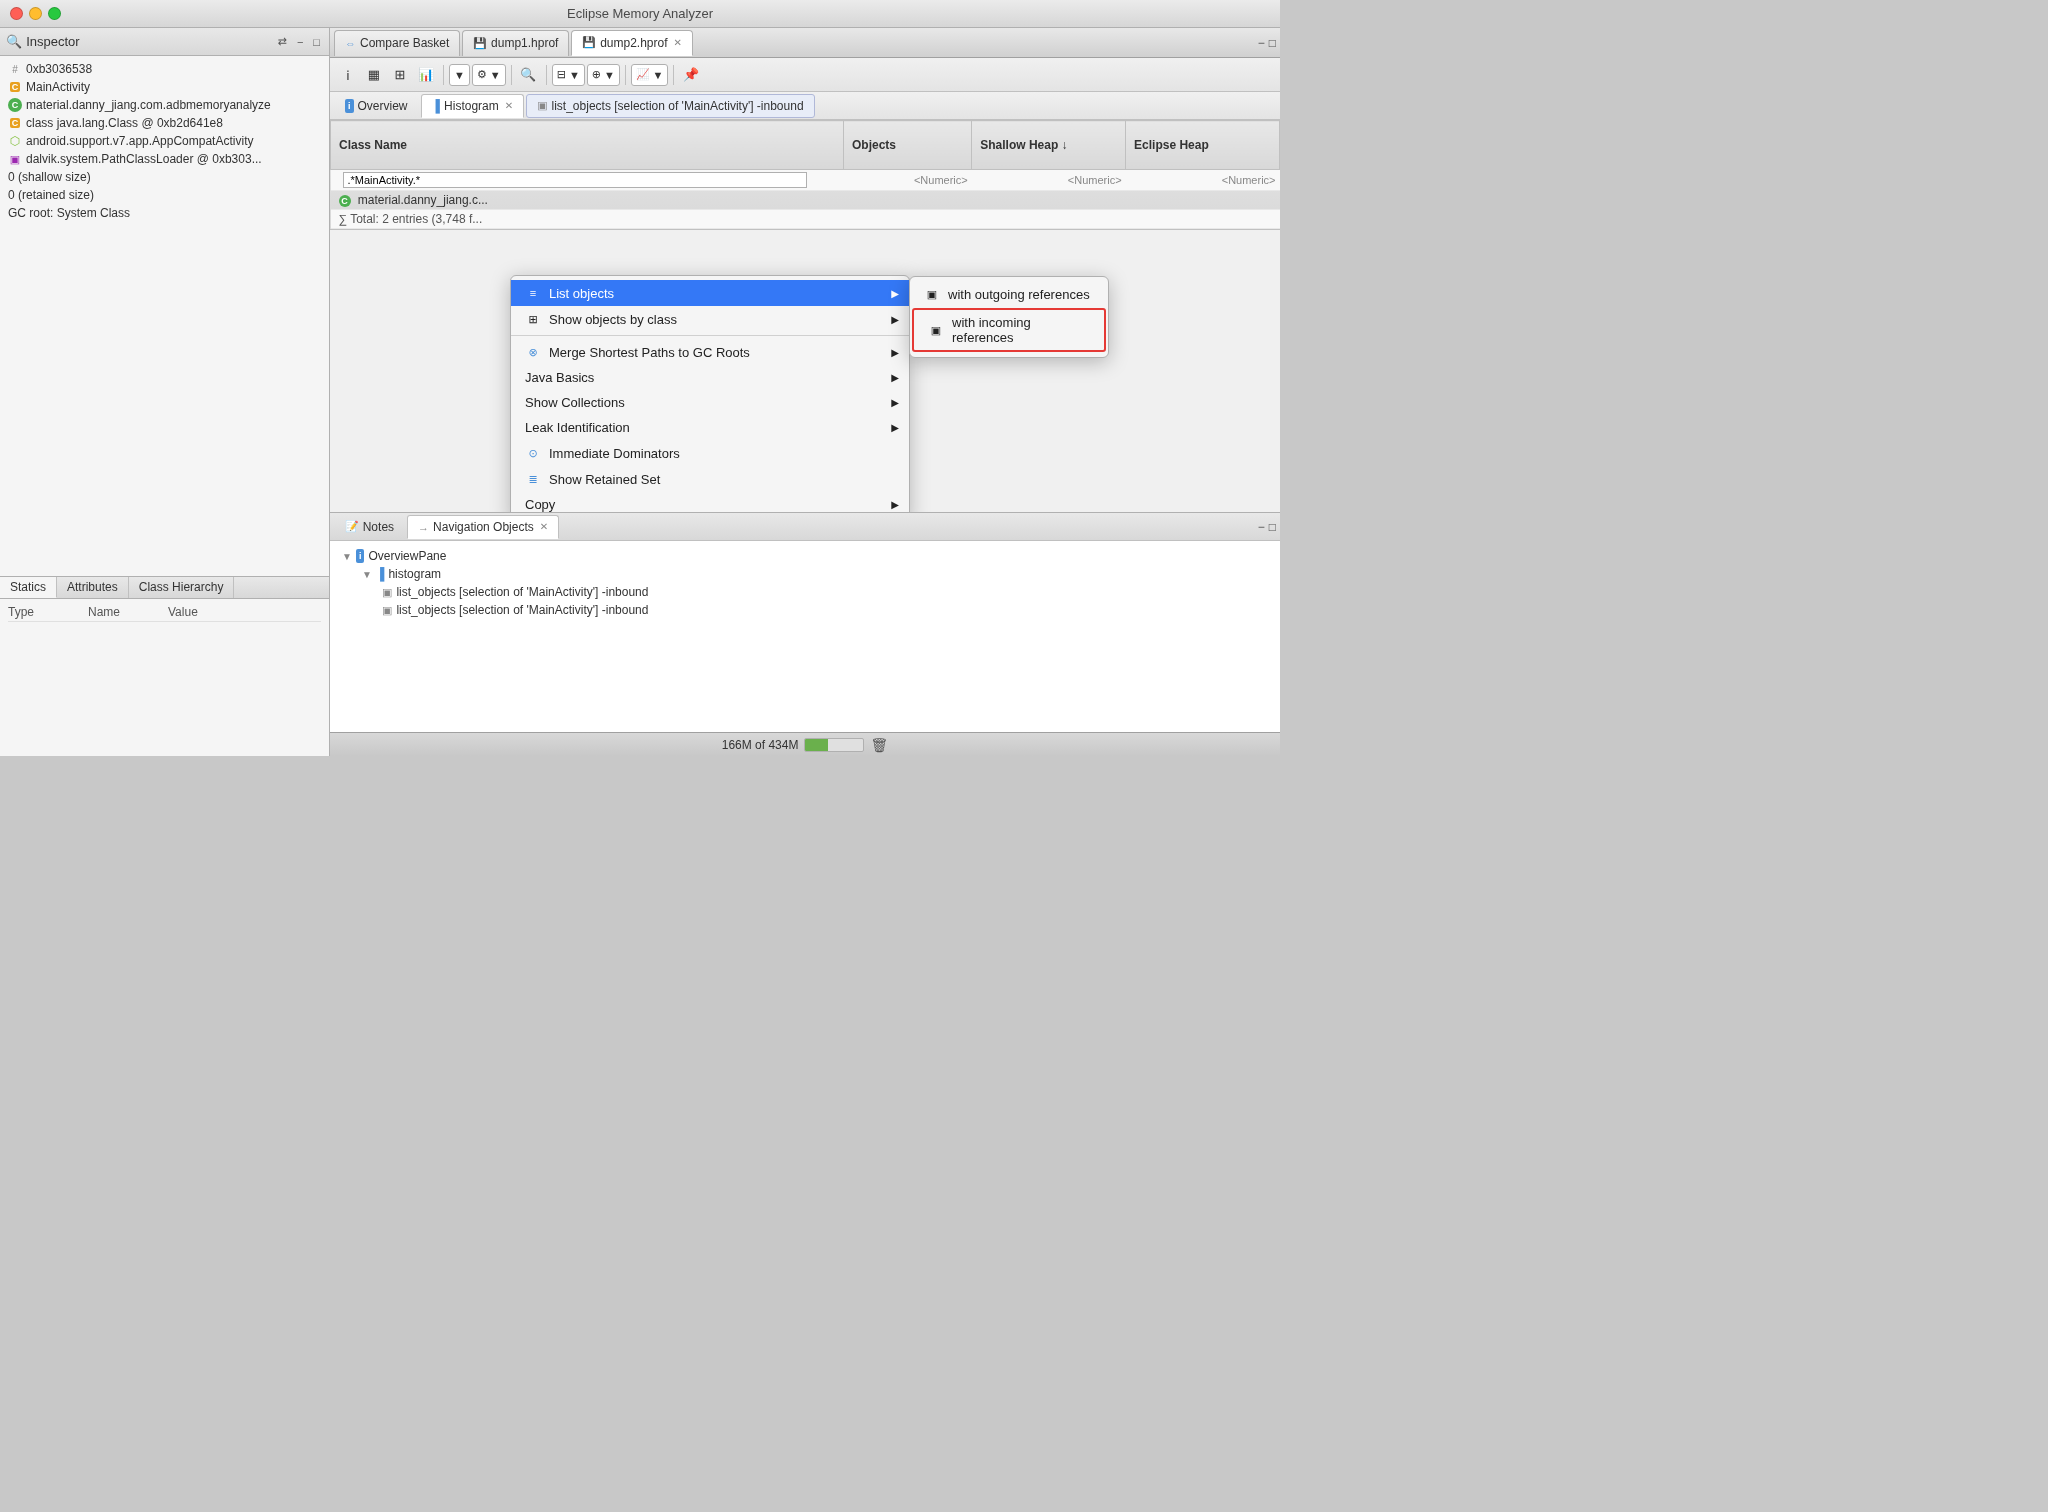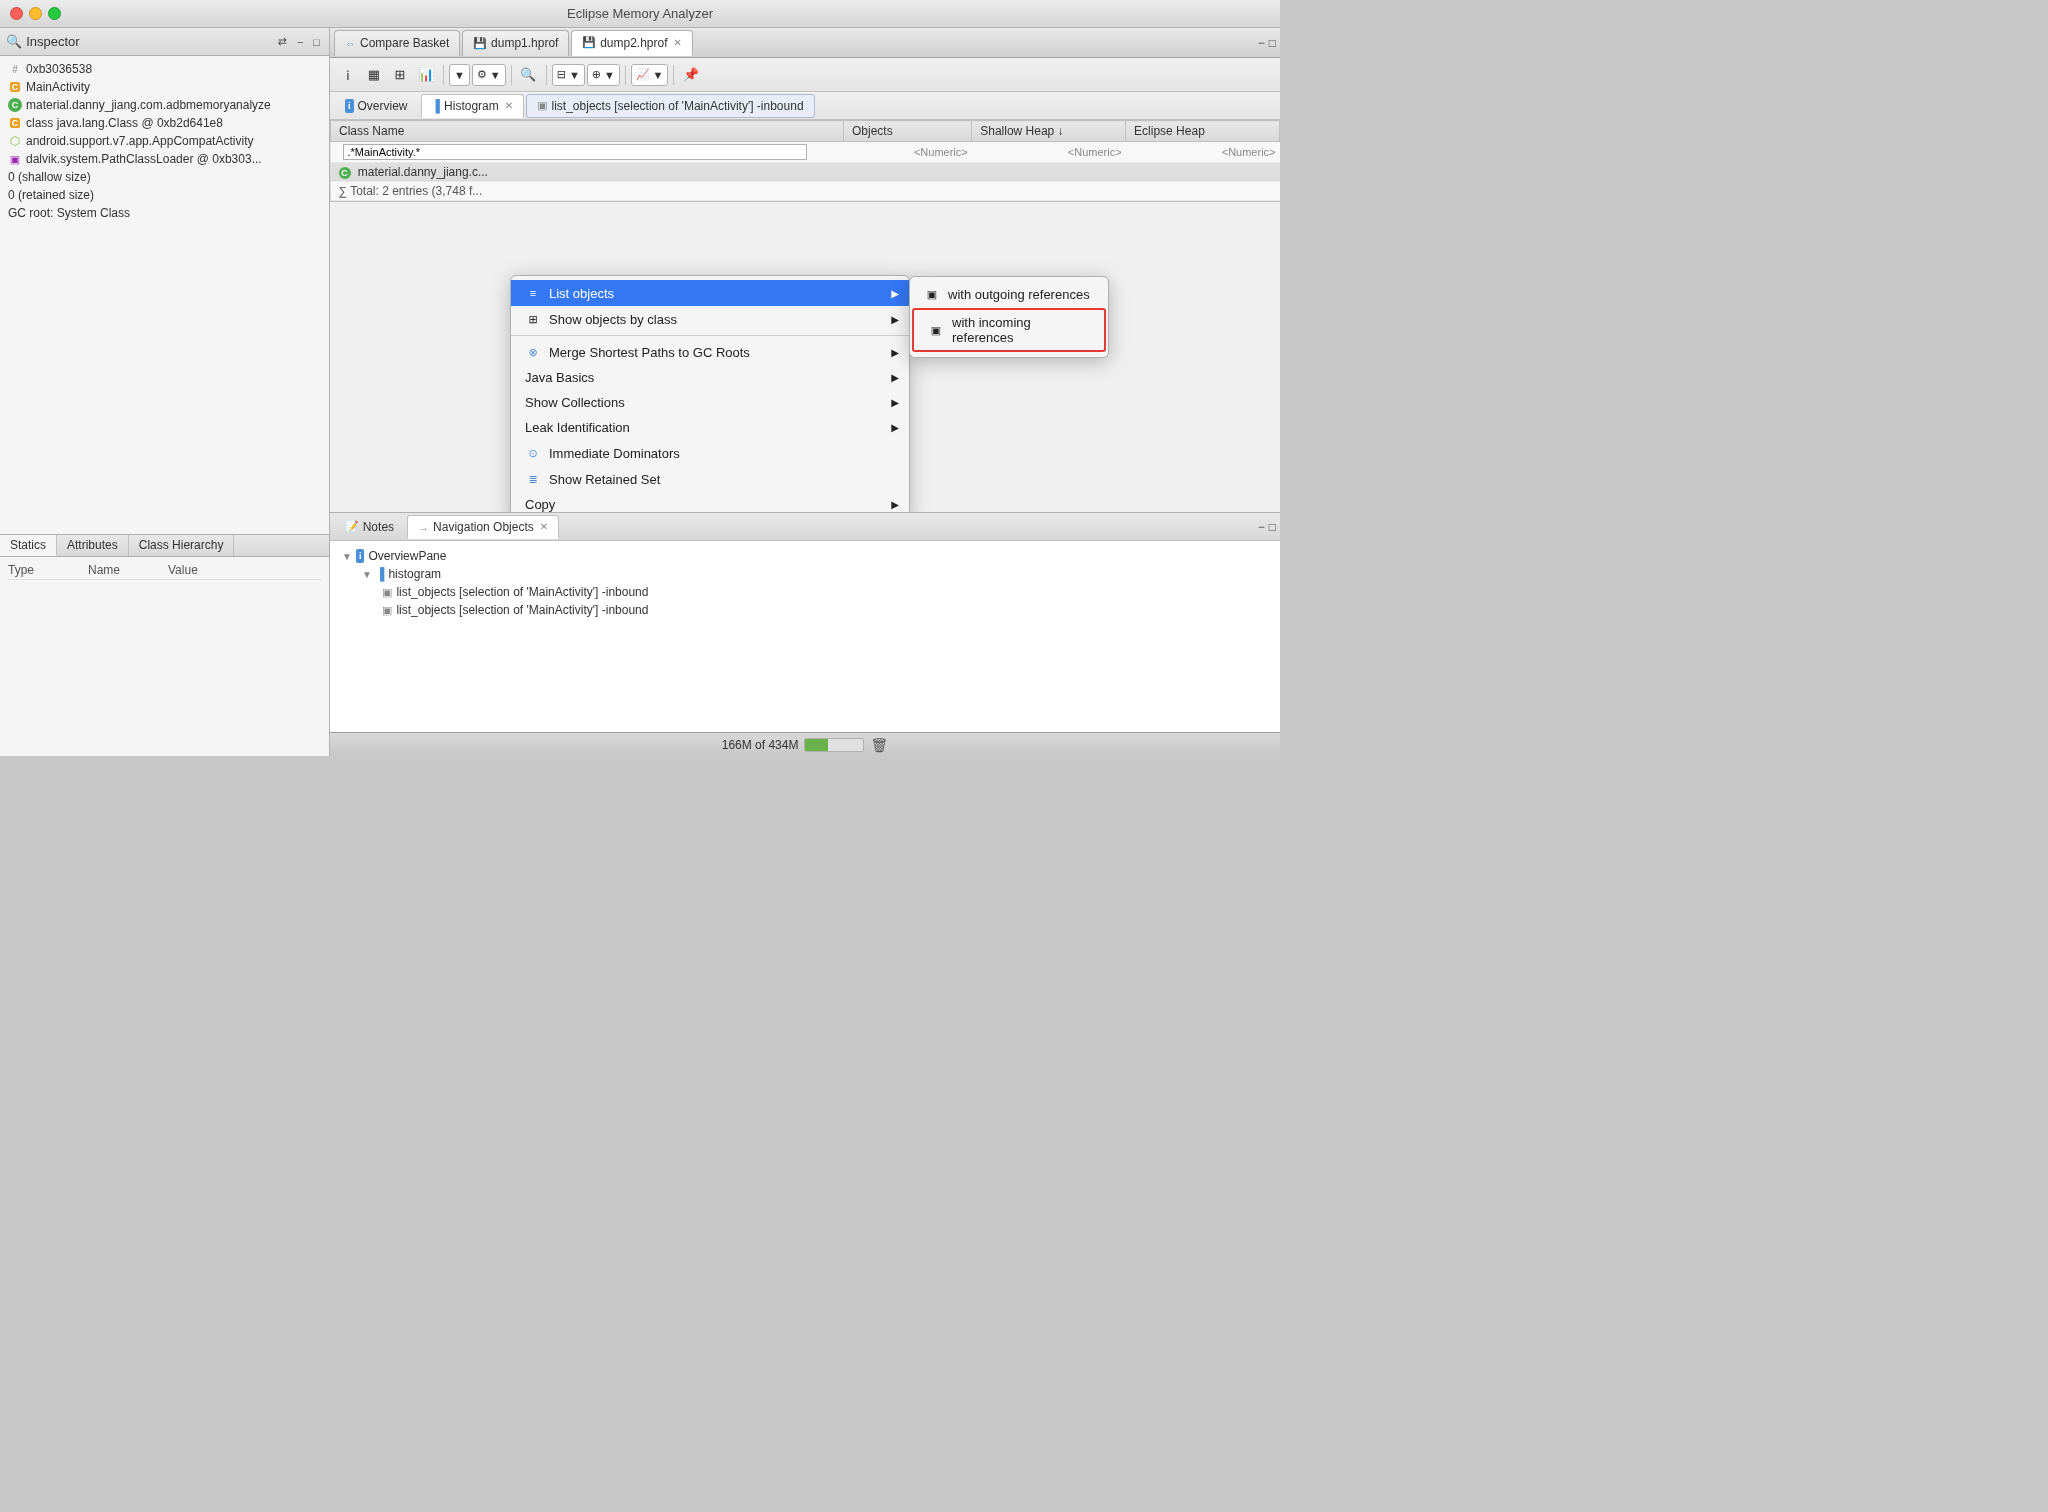--- a/index.html
+++ b/index.html
@@ -116,21 +116,21 @@
       border-radius: 50%;
       width: 14px;
       height: 14px;
       display: inline-flex;
       align-items: center;
       justify-content: center;
     }
 
     .inspector-bottom {
       border-top: 1px solid #b0b0b0;
-      height: 222px;
+      height: 180px;
     }
     .statics-tabs {
       display: flex;
       background: linear-gradient(to bottom, #e8e8e8, #d8d8d8);
       border-bottom: 1px solid #b0b0b0;
     }
     .statics-tab {
       padding: 3px 10px;
       font-size: 12px;
       color: #333;
@@ -293,23 +293,23 @@
 
     
     .data-table {
       width: 100%;
       border-collapse: collapse;
       font-size: 12px;
     }
     .data-table th {
       background: linear-gradient(to bottom, #e8e8e8, #d8d8d8);
       border: 1px solid #c0c0c0;
-      padding: 3px 8px;
+      padding: 17px 8px;
       text-align: left;
-      font-weight: normal;
+      font-weight: bold;
       color: #333;
       white-space: nowrap;
     }
     .data-table td {
       border-bottom: 1px solid #e8e8e8;
       padding: 2px 8px;
       color: #333;
       white-space: nowrap;
     }
     .data-table tr:nth-child(even) td { background: #f8f8f8; }

